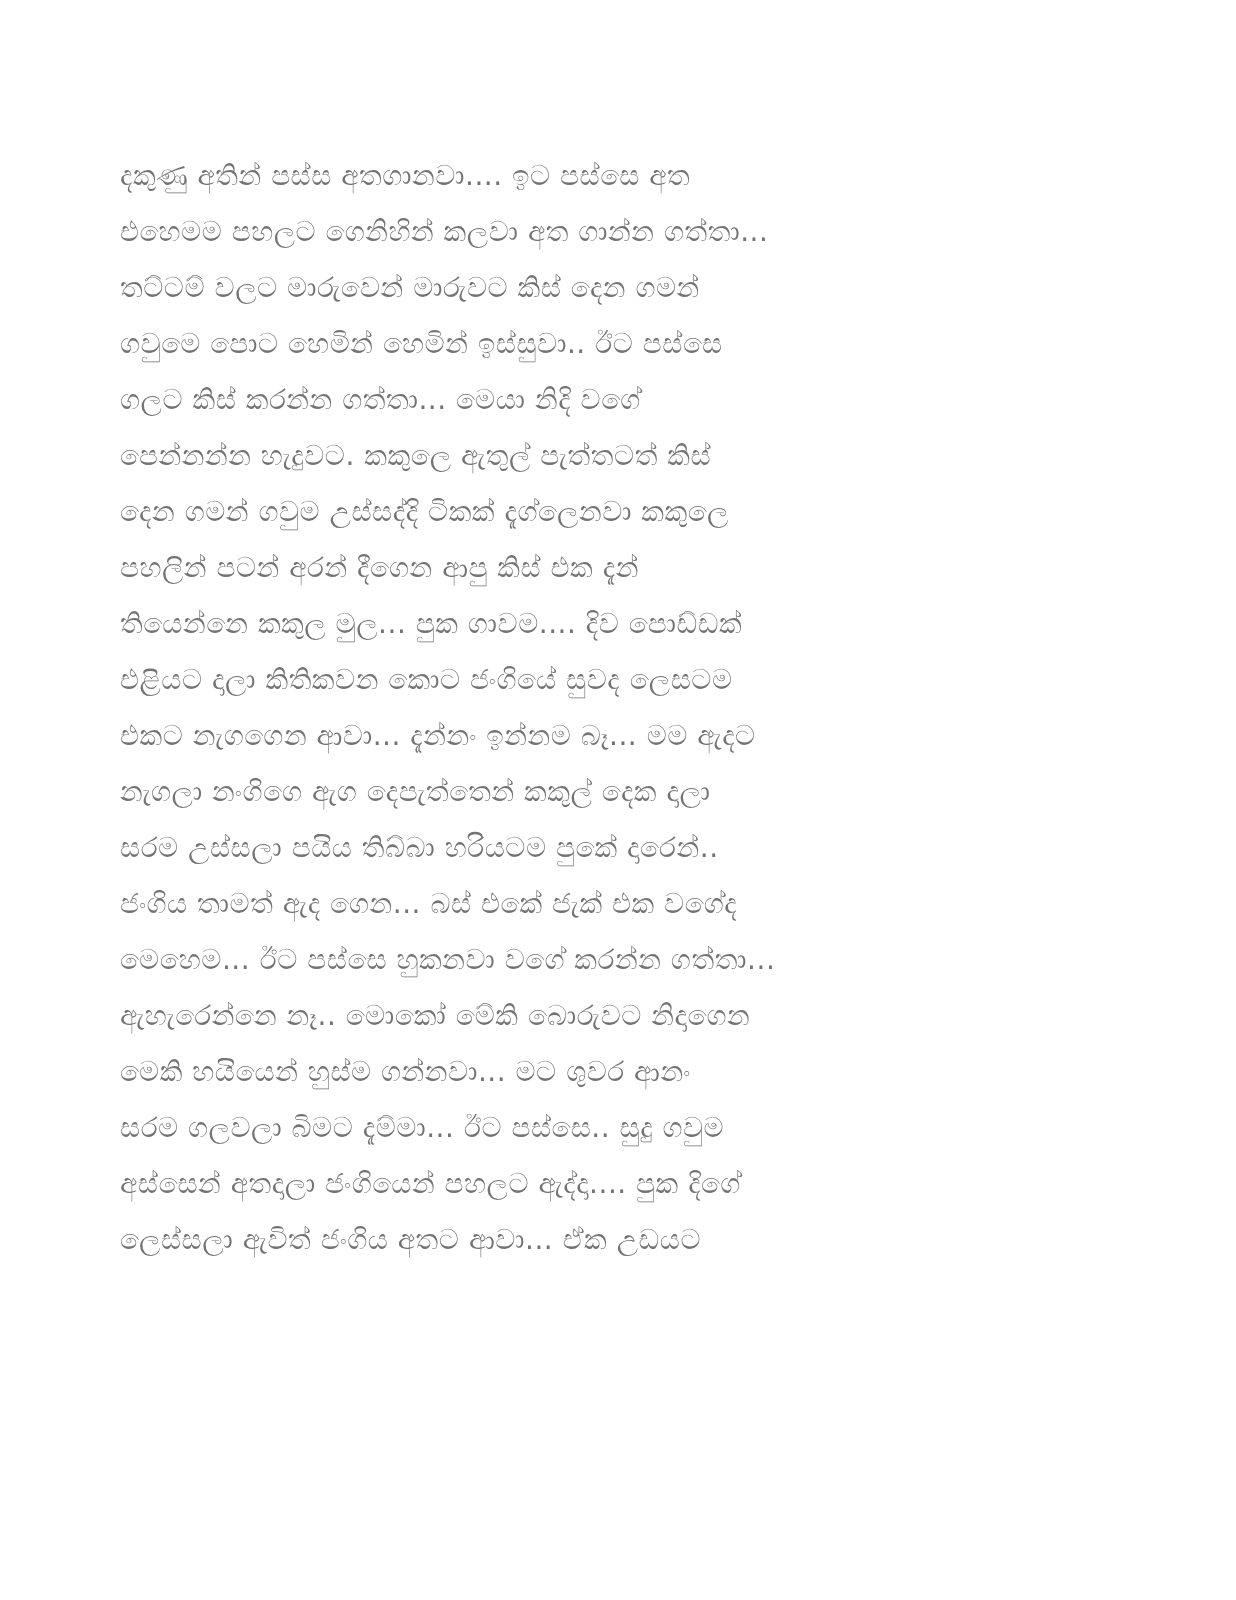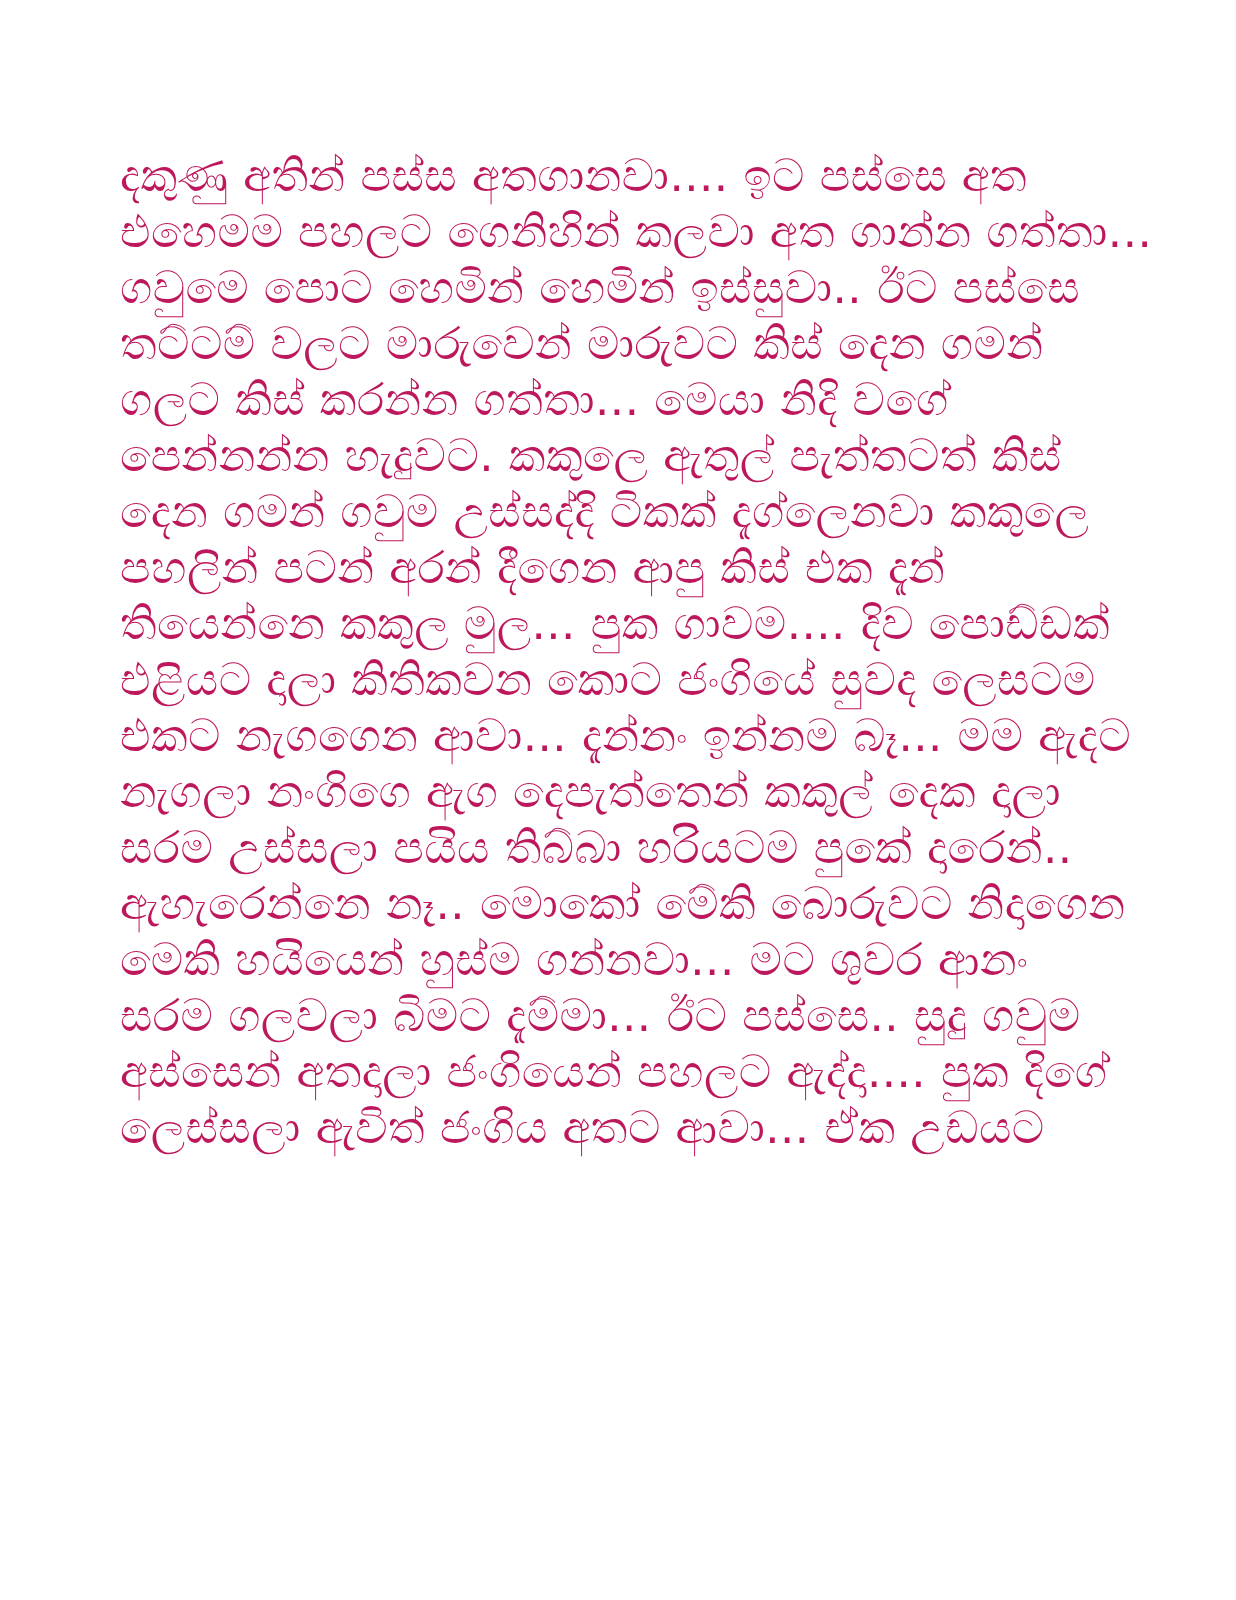--- a/index.html
+++ b/index.html
@@ -16,46 +16,48 @@
     font-family: "DejaVu Sans", "Liberation Sans", sans-serif;
   }
   .text-block {
     position: absolute;
     left: 120px;
     top: 148px;
     width: 1005px;
     color: #1a1a1a;
   }
   .text-line {
-    font-size: 45px;
+    font-size: 28px;
     line-height: 56px;
     height: 56px;
     white-space: nowrap;
     letter-spacing: 0.5px;
     font-weight: 400;
-    color: #be185d;
+    color: #737373;
   }
 </style>
 </head>
 <body>
 
 <div class="page">
   <div class="text-block">
       <div class="text-line">දකුණු අතින් පස්ස අතගානවා.... ඉට පස්සෙ අත</div>
       <div class="text-line">එහෙමම පහලට ගෙනිහින් කලවා අත ගාන්න ගත්තා...</div>
+      <div class="text-line">තට්ටම් වලට මාරුවෙන් මාරුවට කිස් දෙන ගමන්</div>
       <div class="text-line">ගවුමෙ පොට හෙමින් හෙමින් ඉස්සුවා.. ඊට පස්සෙ</div>
-      <div class="text-line">තට්ටම් වලට මාරුවෙන් මාරුවට කිස් දෙන ගමන්</div>
       <div class="text-line">ගලට කිස් කරන්න ගත්තා... මෙයා නිදි වගේ</div>
       <div class="text-line">පෙන්නන්න හැදුවට. කකුලෙ ඇතුල් පැත්තටත් කිස්</div>
       <div class="text-line">දෙන ගමන් ගවුම උස්සද්දි ටිකක් දැග්ලෙනවා කකුලෙ</div>
       <div class="text-line">පහලින් පටන් අරන් දීගෙන ආපු කිස් එක දැන්</div>
       <div class="text-line">තියෙන්නෙ කකුල මුල... පුක ගාවම.... දිව පොඩ්ඩක්</div>
       <div class="text-line">එළියට දාලා කිතිකවන කොට ජංගියේ සුවද ලෙසටම</div>
       <div class="text-line">එකට නැගගෙන ආවා... දැන්නං ඉන්නම බෑ... මම ඇදට</div>
       <div class="text-line">නැගලා නංගිගෙ ඇග දෙපැත්තෙන් කකුල් දෙක දාලා</div>
       <div class="text-line">සරම උස්සලා පයිය තිබ්බා හරියටම පුකේ දාරෙන්..</div>
+      <div class="text-line">ජංගිය තාමත් ඇද ගෙන... බස් එකේ ජැක් එක වගේද</div>
+      <div class="text-line">මෙහෙම... ඊට පස්සෙ හුකනවා වගේ කරන්න ගත්තා...</div>
       <div class="text-line">ඇහැරෙන්නෙ නෑ.. මොකෝ මේකි බොරුවට නිදාගෙන</div>
       <div class="text-line">මෙකි හයියෙන් හුස්ම ගන්නවා... මට ශුවර ආනං</div>
       <div class="text-line">සරම ගලවලා බිමට දැම්මා... ඊට පස්සෙ.. සුදු ගවුම</div>
       <div class="text-line">අස්සෙන් අතදාලා ජංගියෙන් පහලට ඇද්දා.... පුක දිගේ</div>
       <div class="text-line">ලෙස්සලා ඇවිත් ජංගිය අතට ආවා... ඒක උඩයට</div>
     </div>
 </div>
 
 </body></html>

